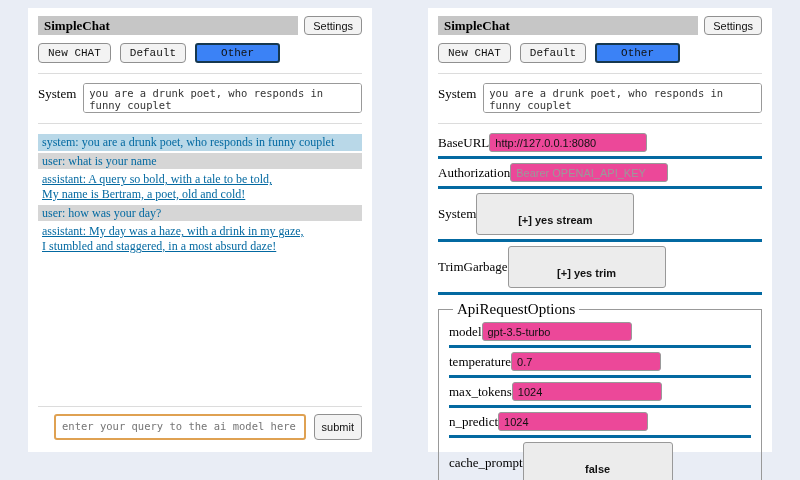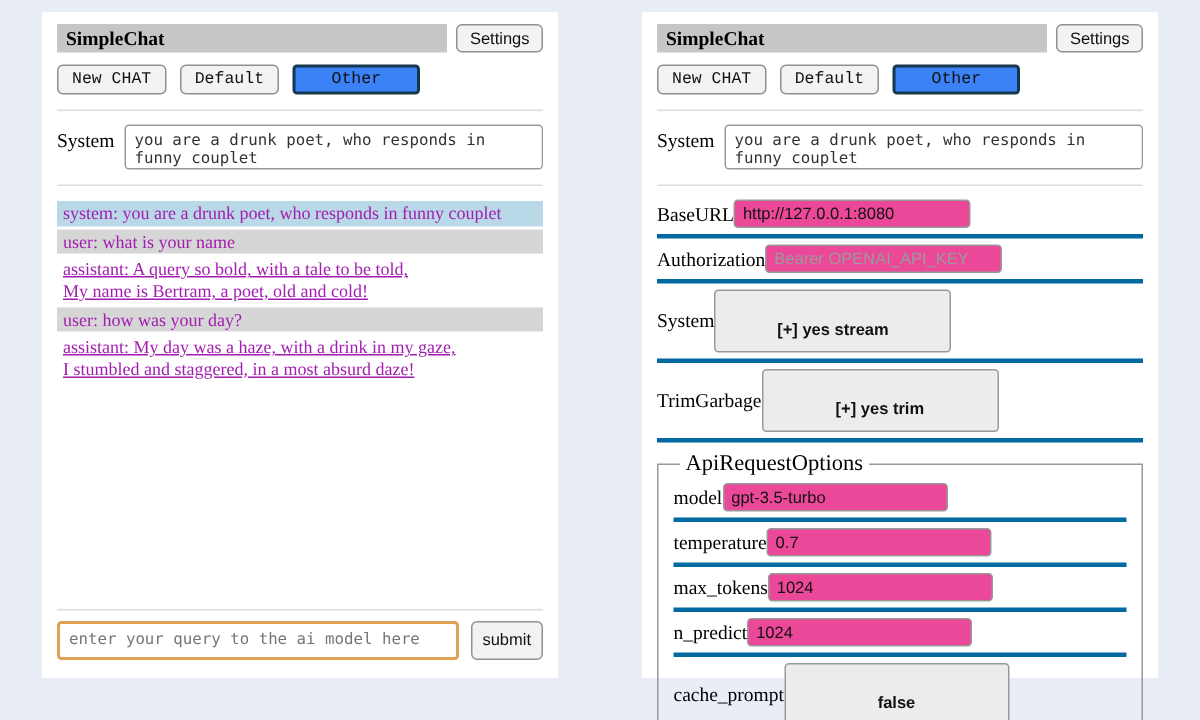--- a/index.html
+++ b/index.html
@@ -61,28 +61,28 @@
     font-size: 10.5px;
     color: #333;
     border: 1px solid #999;
     border-radius: 3px;
     padding: 3px 5px;
     resize: none;
     outline: none;
   }
 
   .messages { margin-top: 7px; font-size: 12px; }
-  .msg { padding: 1px 4px; margin-bottom: 2px; white-space: pre-line; line-height: 1.22; color: #a21caf; }
+  .msg { padding: 1px 4px; margin-bottom: 2px; white-space: pre-line; line-height: 1.22; color: #0369a1; }
   .msg.system { background: #b9d8e8; }
   .msg.user { background: #d6d6d6; }
   .msg.assistant { background: transparent; text-decoration: underline; }
 
   .spacer { flex: 1; }
 
-  .query-row { display: flex; gap: 8px; margin-top: 4px; align-items: stretch; }
+  .query-row { display: flex; gap: 8px; margin-top: 4px; align-items: stretch; margin-left: 16px; }
   .query-row textarea {
     flex: 1;
     height: 26px;
     font-family: "DejaVu Sans Mono", monospace;
     font-size: 10.5px;
     color: #555;
     border: 1px solid #aaa;
     border-radius: 3px;
     padding: 4px 6px;
     resize: none;

